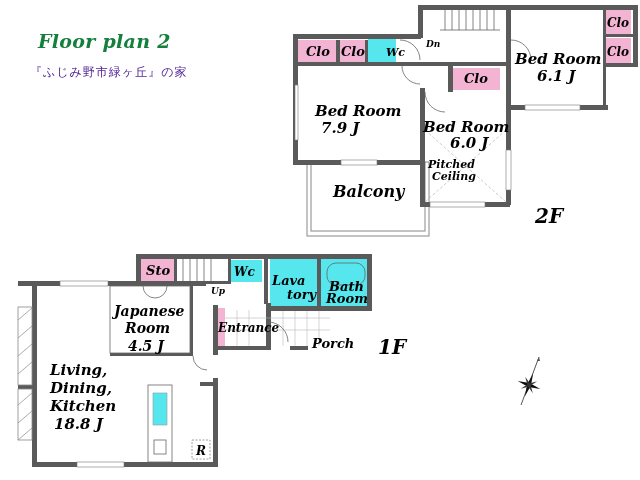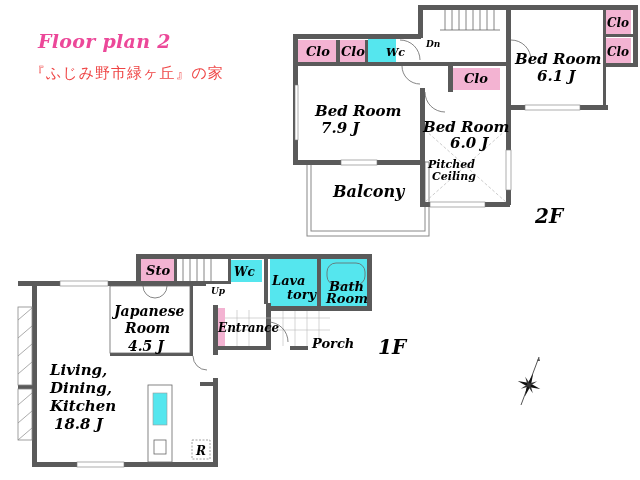--- a/index.html
+++ b/index.html
@@ -1,19 +1,19 @@
 <!DOCTYPE html>
 <html><head>
   <meta charset="utf-8">
   <style>
     html, body { margin:0; padding:0; background:#ffffff; }
     body { width:640px; height:480px; position:relative; overflow:hidden; }
     #plan { position:absolute; left:0; top:0; width:640px; height:480px; }
-    .title { position:absolute; left:38px; top:30px; font-family:"DejaVu Serif", serif; font-weight:bold; font-style:italic; font-size:19px; color:#ec4899; letter-spacing:0.3px; }
-    .subtitle { position:absolute; left:30px; top:64px; font-family:"DejaVu Serif", serif; font-size:15px; color:#ef4444; letter-spacing:1px; }
+    .title { position:absolute; left:38px; top:30px; font-family:"DejaVu Serif", serif; font-weight:bold; font-style:italic; font-size:19px; color:#15803d; letter-spacing:0.3px; }
+    .subtitle { position:absolute; left:30px; top:64px; font-family:"DejaVu Serif", serif; font-size:12px; color:#4c1d95; letter-spacing:1px; }
     .lbl { font-family:"DejaVu Serif", serif; font-style:italic; font-weight:bold; fill:#000; }
     .wall { fill:#5a5a5a; }
     .thin { fill:none; stroke:#888; stroke-width:1; }
     .thin2 { fill:none; stroke:#666; stroke-width:0.8; }
     .pink { fill:#f3b3d2; }
     .cyan { fill:#55e6ee; }
   </style>
 </head>
 <body>
 

